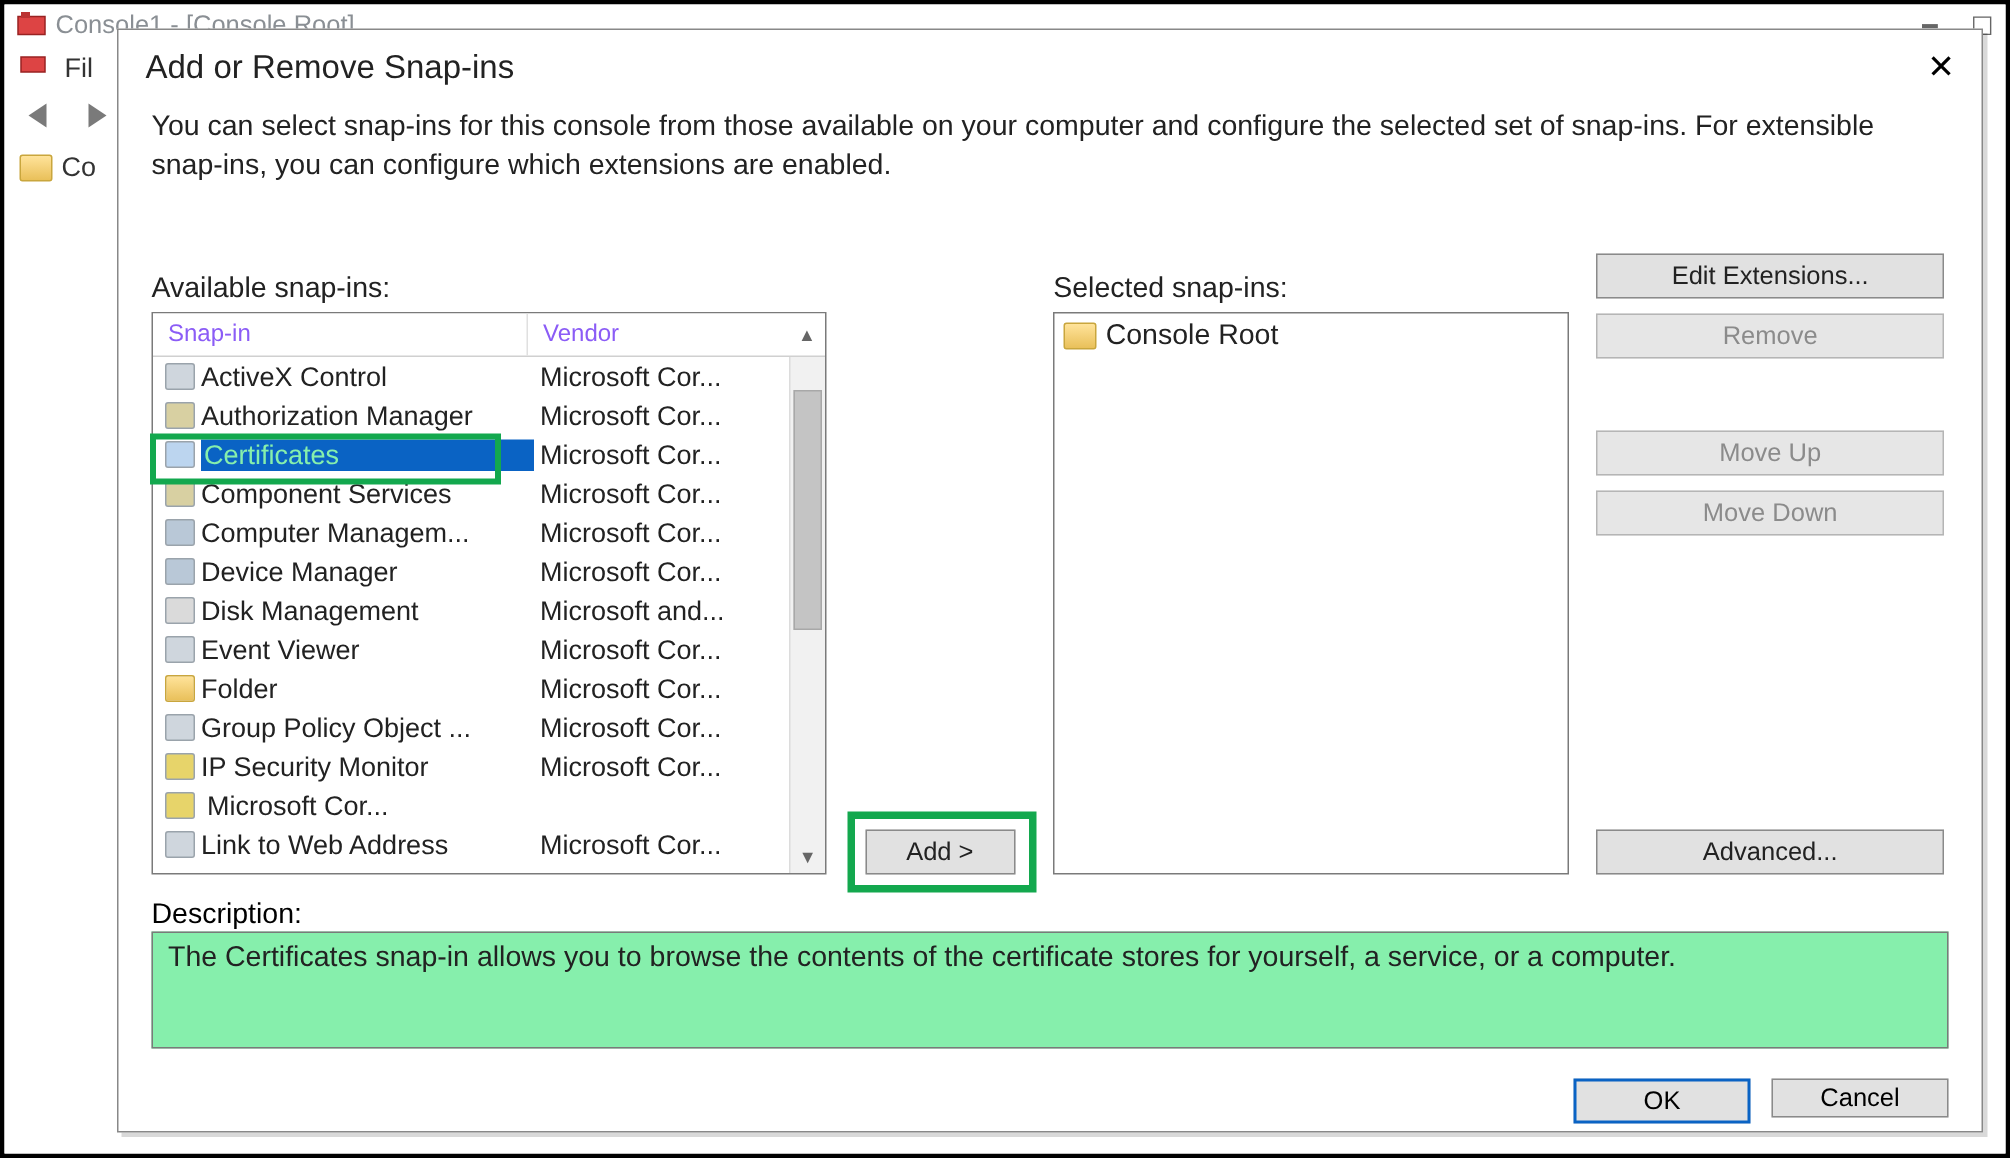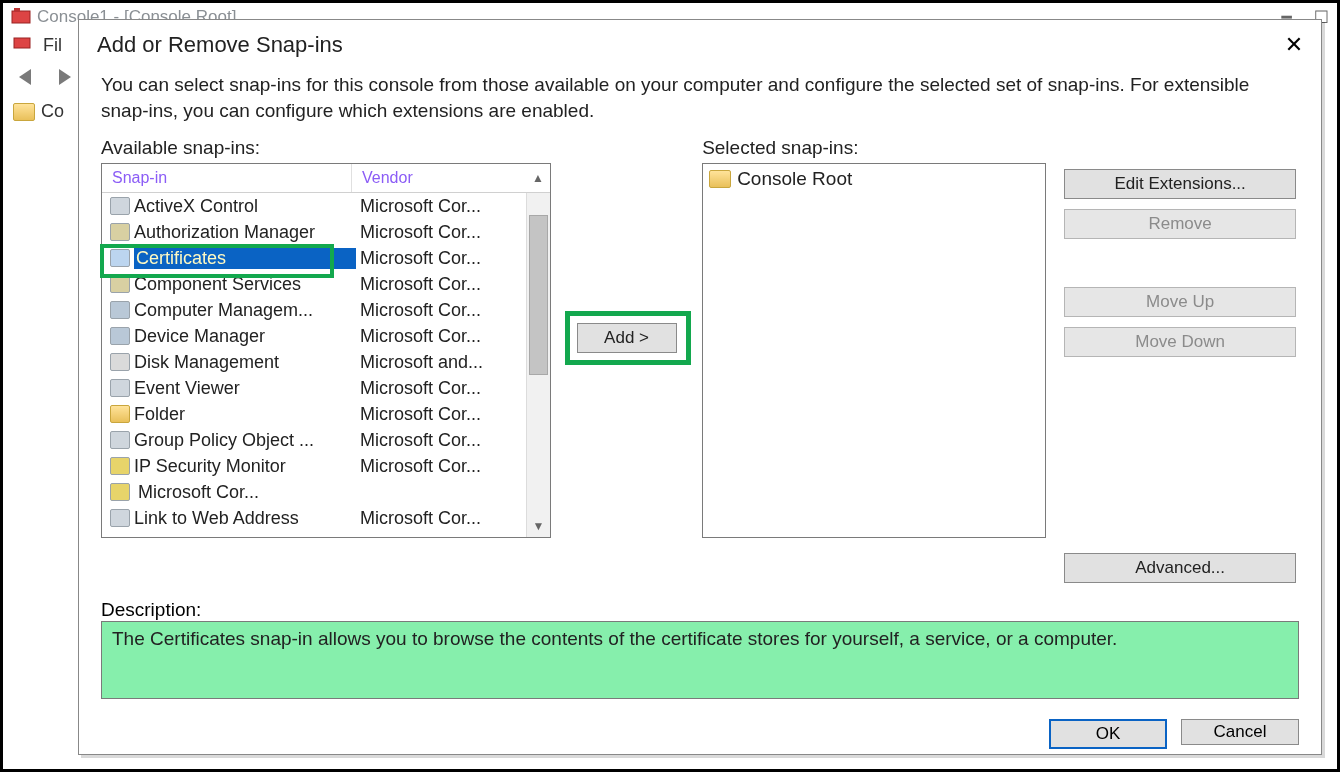--- a/index.html
+++ b/index.html
@@ -21,21 +21,21 @@
   .dialog {
     position: absolute; left: 75px; top: 16px; width: 1244px; height: 736px;
     background: #fff; border: 1px solid #888; box-shadow: 3px 3px 0 rgba(0,0,0,0.15);
   }
   .dlg-titlebar { display:flex; align-items:center; padding: 10px 12px 4px 18px; gap: 21px; }
   .dlg-title { font-size: 22px; font-weight: 400; color: #222; }
   .dlg-close { margin-left:auto; width:30px; height:30px; display:flex; align-items:center; justify-content:center; cursor:pointer; font-size:22px; }
   .dlg-body { padding: 8px 18px 14px 22px; }
   .dlg-desc { font-size: 19px; color: #222; line-height: 1.35; margin-bottom: 14px; max-width: 1190px; }
 
-  .cols { display:flex; align-items: flex-start; gap: 0; }
+  .cols { display:flex; align-items: flex-end; gap: 0; }
   .col-left { width: 455px; }
   .col-mid  { width: 155px; display:flex; flex-direction:column; align-items:center; }
   .col-right { width: 350px; }
   .col-buttons { width: 245px; margin-left: 18px; display:flex; flex-direction:column; gap: 10px; }
 
   .section-label { font-size: 19px; color: #222; margin-bottom: 4px; }
 
   
   .avail-box {
     width: 450px; height: 375px; border: 1px solid #7a7a7a; background:#fff; position: relative;
@@ -44,21 +44,21 @@
   .avail-head { display:flex; border-bottom:1px solid #d0d0d0; background:#fff; }
   .avail-head .hcell { padding:5px 10px; font-size:16px; color:#8b5cf6; }
   .hcell.snap { width: 250px; border-right:1px solid #e0e0e0; }
   .hcell.vend { flex:1; }
   .avail-scroll { position:relative; overflow:hidden; flex:1; }
   .avail-rows { position:absolute; left:0; top:0; right:24px; }
   .row { display:flex; align-items:center; height:26px; padding-left:8px; font-size:18px; color:#222; white-space:nowrap; }
   .row .ic { width:20px; height:18px; margin-right:4px; flex:0 0 20px; }
   .row .snapname { width:222px; overflow:hidden; text-overflow:ellipsis; }
   .row .vend { overflow:hidden; text-overflow:ellipsis; flex:1; padding-left:4px;}
-  .row.selected .snapname { background:#0a63c4; color:#fef9c3; padding:0 2px; }
+  .row.selected .snapname { background:#0a63c4; color:#86efac; padding:0 2px; }
   .hl-box { position:absolute; border:4px solid #13a84e; pointer-events:none; }
   
   .vscroll { position:absolute; top:0; right:0; bottom:0; width:24px; background:#f1f1f1; border-left:1px solid #dcdcdc; }
   .vscroll .btn { height:22px; display:flex; align-items:center; justify-content:center; color:#666; font-size:12px; }
   .vscroll .thumb { position:absolute; left:2px; right:2px; top:22px; height:160px; background:#c4c4c4; border:1px solid #a8a8a8; }
 
   
   .add-wrap { margin-top: 186px; position:relative; }
   .btn-std {
     min-width: 100px; height: 30px; padding: 2px 14px; background: #e1e1e1;

